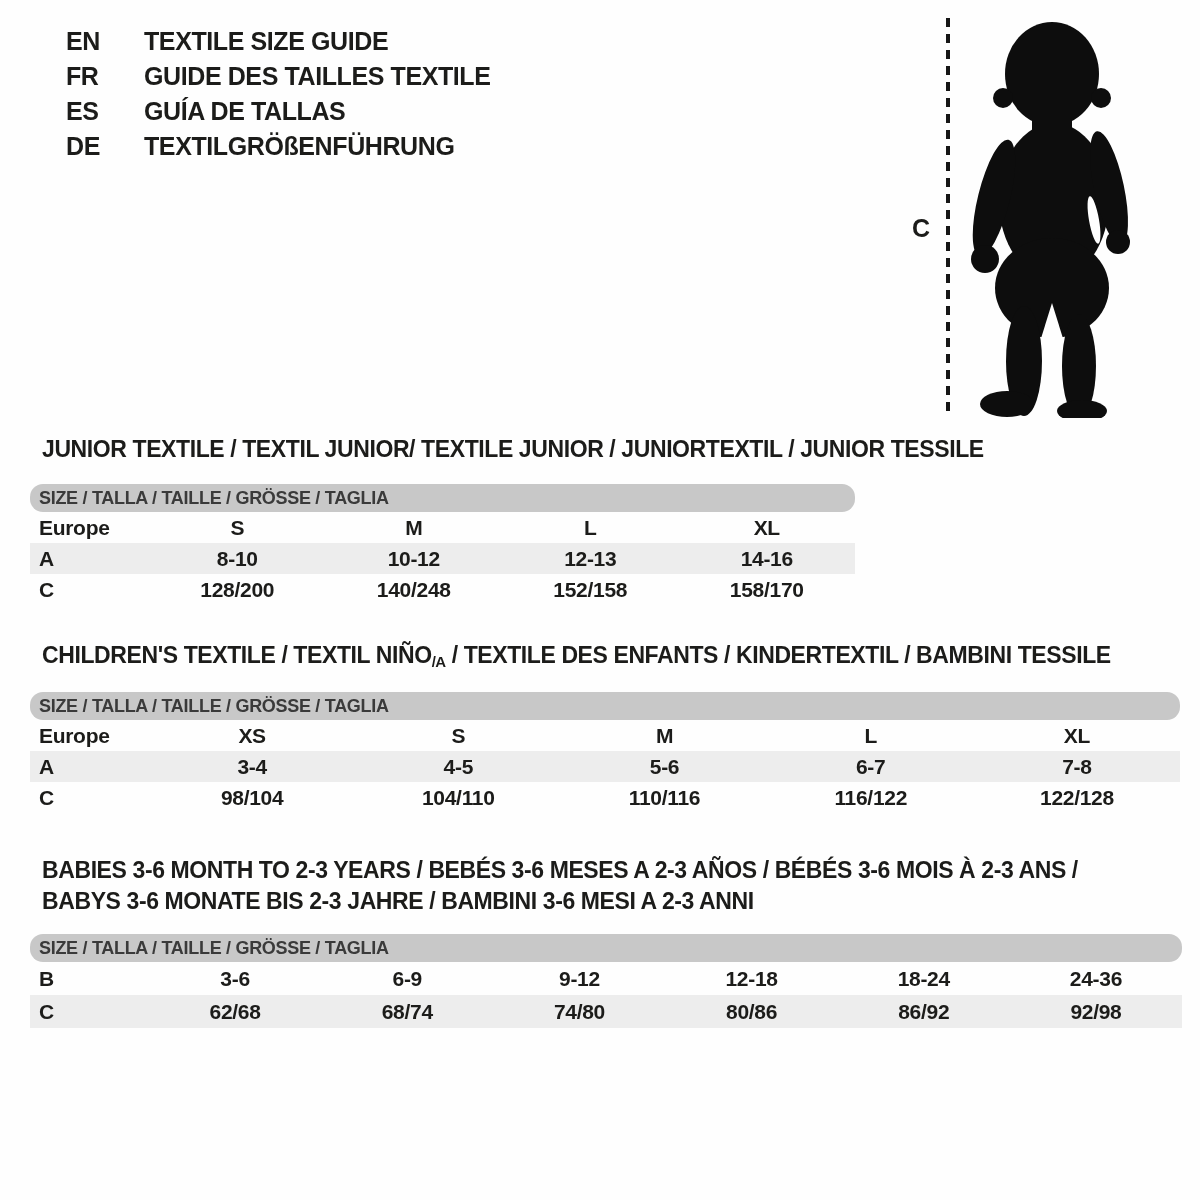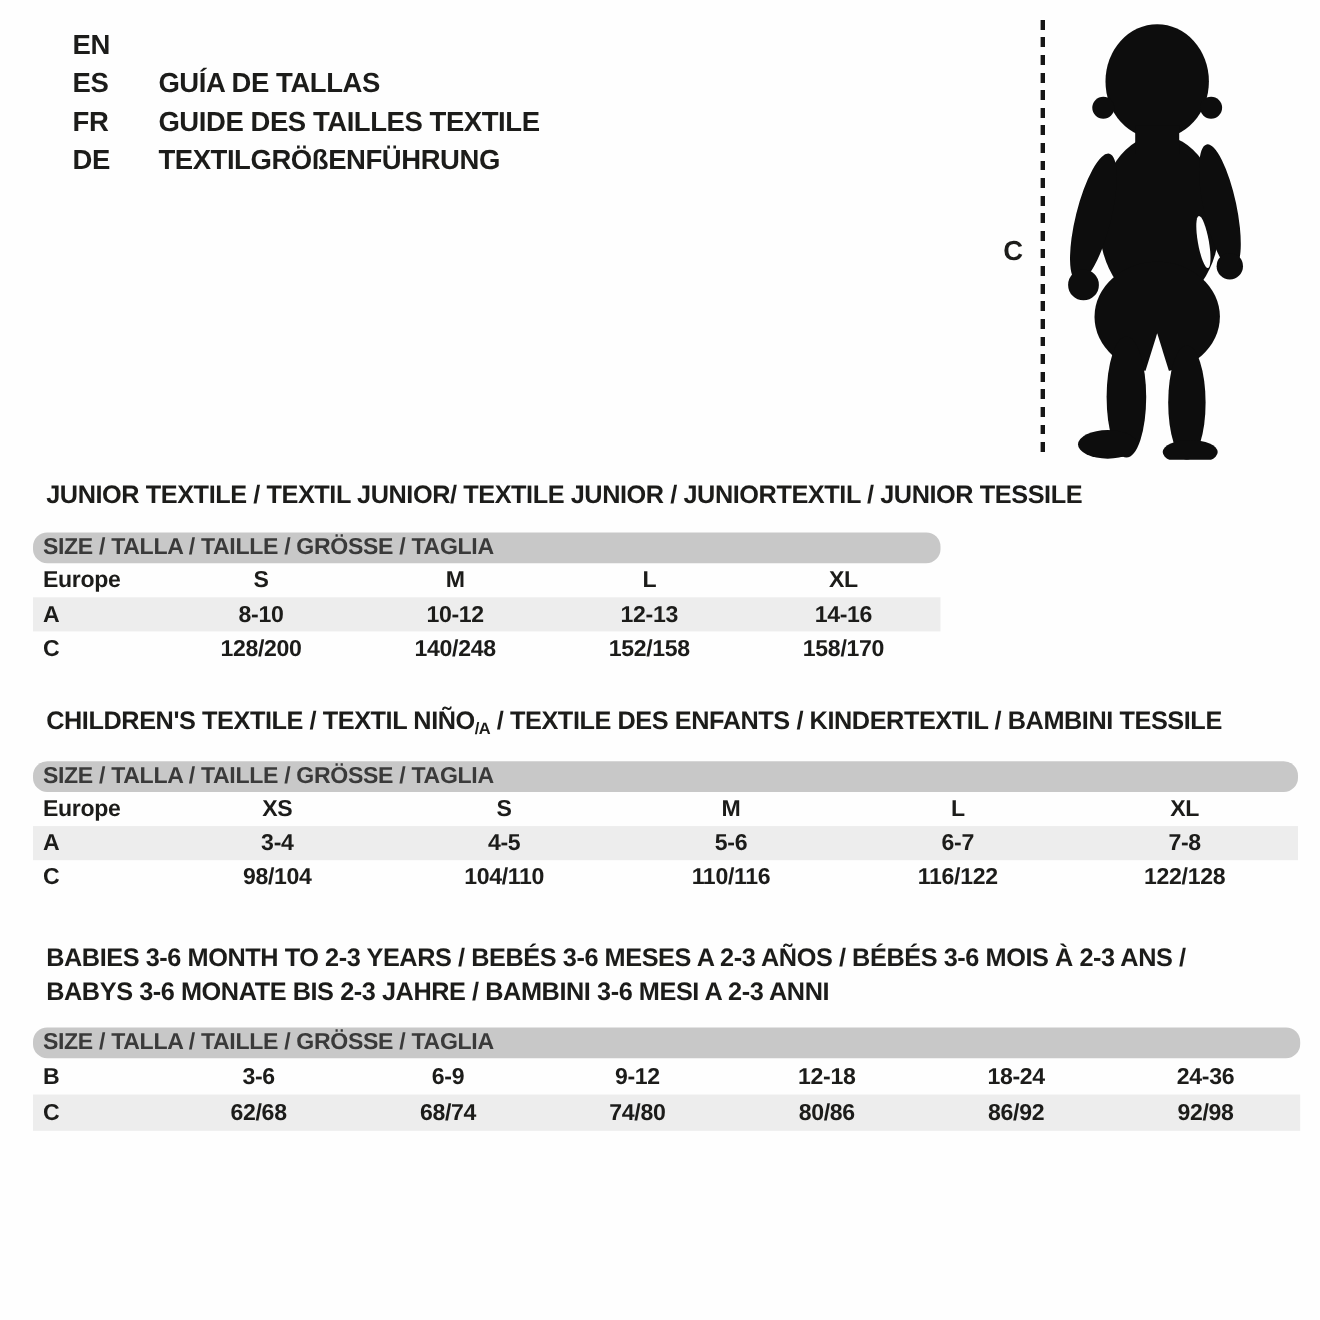--- a/index.html
+++ b/index.html
@@ -29,47 +29,48 @@
   #babies-title{left:42px;top:855px;line-height:31px;}
   .sub-small{font-size:15px;vertical-align:-4px;letter-spacing:-0.5px;}
 
   
   .size-table{position:absolute;left:30px;}
   #junior-table{top:484px;width:825px;}
   #children-table{top:692px;width:1150px;}
   #babies-table{top:934px;width:1152px;}
   .size-bar{
     height:28px;line-height:28px;background:#c8c8c8;color:#3a3a3a;
-    font-size:21px;padding-left:9px;letter-spacing:-0.3px;border-radius:13px;
+    font-size:18px;padding-left:9px;letter-spacing:-0.3px;border-radius:13px;
   }
   .trow{display:flex;height:31px;line-height:31px;font-size:21px;letter-spacing:-0.3px;}
   #babies-table .trow{height:33px;line-height:33px;}
   .trow.alt{background:#ededed;}
   .tlabel{width:110px;padding-left:9px;flex:none;}
   .tcell{flex:1;text-align:center;}
 
   
   .legend{position:absolute;left:42px;top:1072px;font-size:22px;line-height:33px;letter-spacing:-0.3px;}
 </style>
 </head>
 <body>
 
 <div class="canvas">
 
   <div class="lang-block">
     <div class="lang-row">
       <span class="lang-code">EN</span>
+      <span class="lang-title">TEXTILE SIZE GUIDE</span>
+    </div>
+    <div class="lang-row">
+      <span class="lang-code">FR</span>
+      <span class="lang-title">GUIDE DES TAILLES TEXTILE</span>
     </div>
     <div class="lang-row">
       <span class="lang-code">ES</span>
       <span class="lang-title">GUÍA DE TALLAS</span>
-    </div>
-    <div class="lang-row">
-      <span class="lang-code">FR</span>
-      <span class="lang-title">GUIDE DES TAILLES TEXTILE</span>
     </div>
     <div class="lang-row">
       <span class="lang-code">DE</span>
       <span class="lang-title">TEXTILGRÖßENFÜHRUNG</span>
     </div>
   </div>
 
   <div class="fig-line"></div>
   <div class="fig-label">C</div>
   <svg class="fig-svg" width="175" height="402" viewBox="0 0 175 402" aria-hidden="true">

